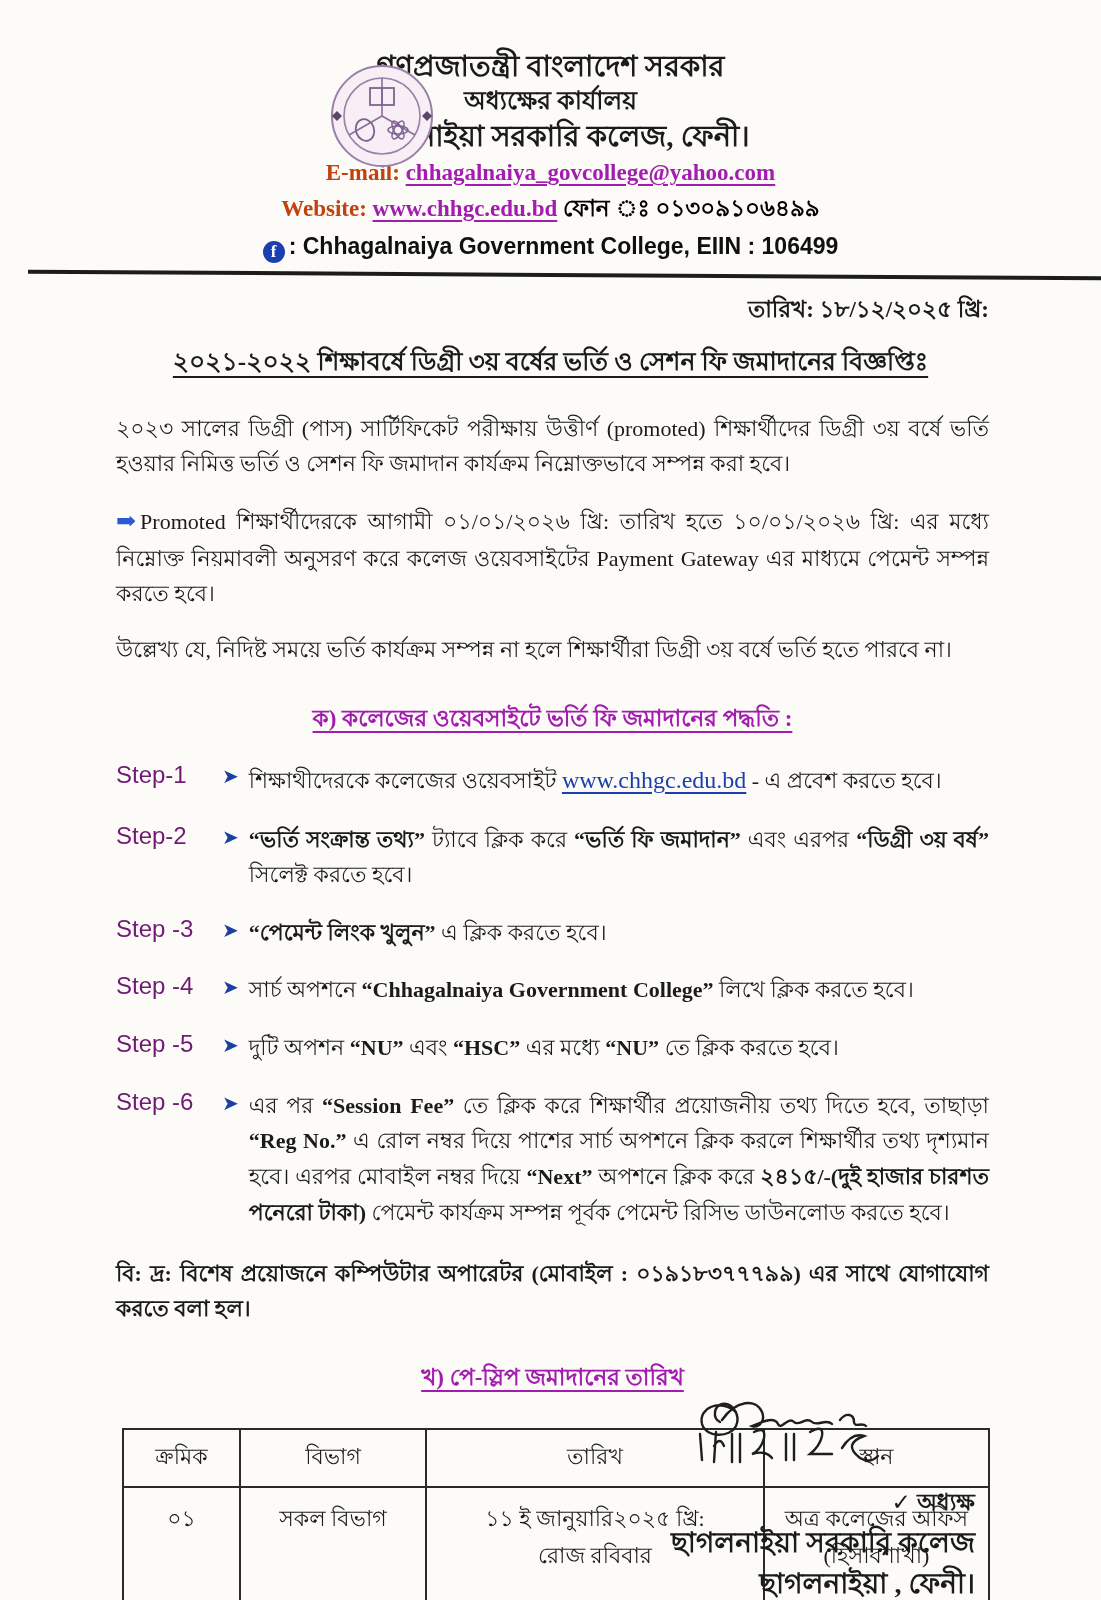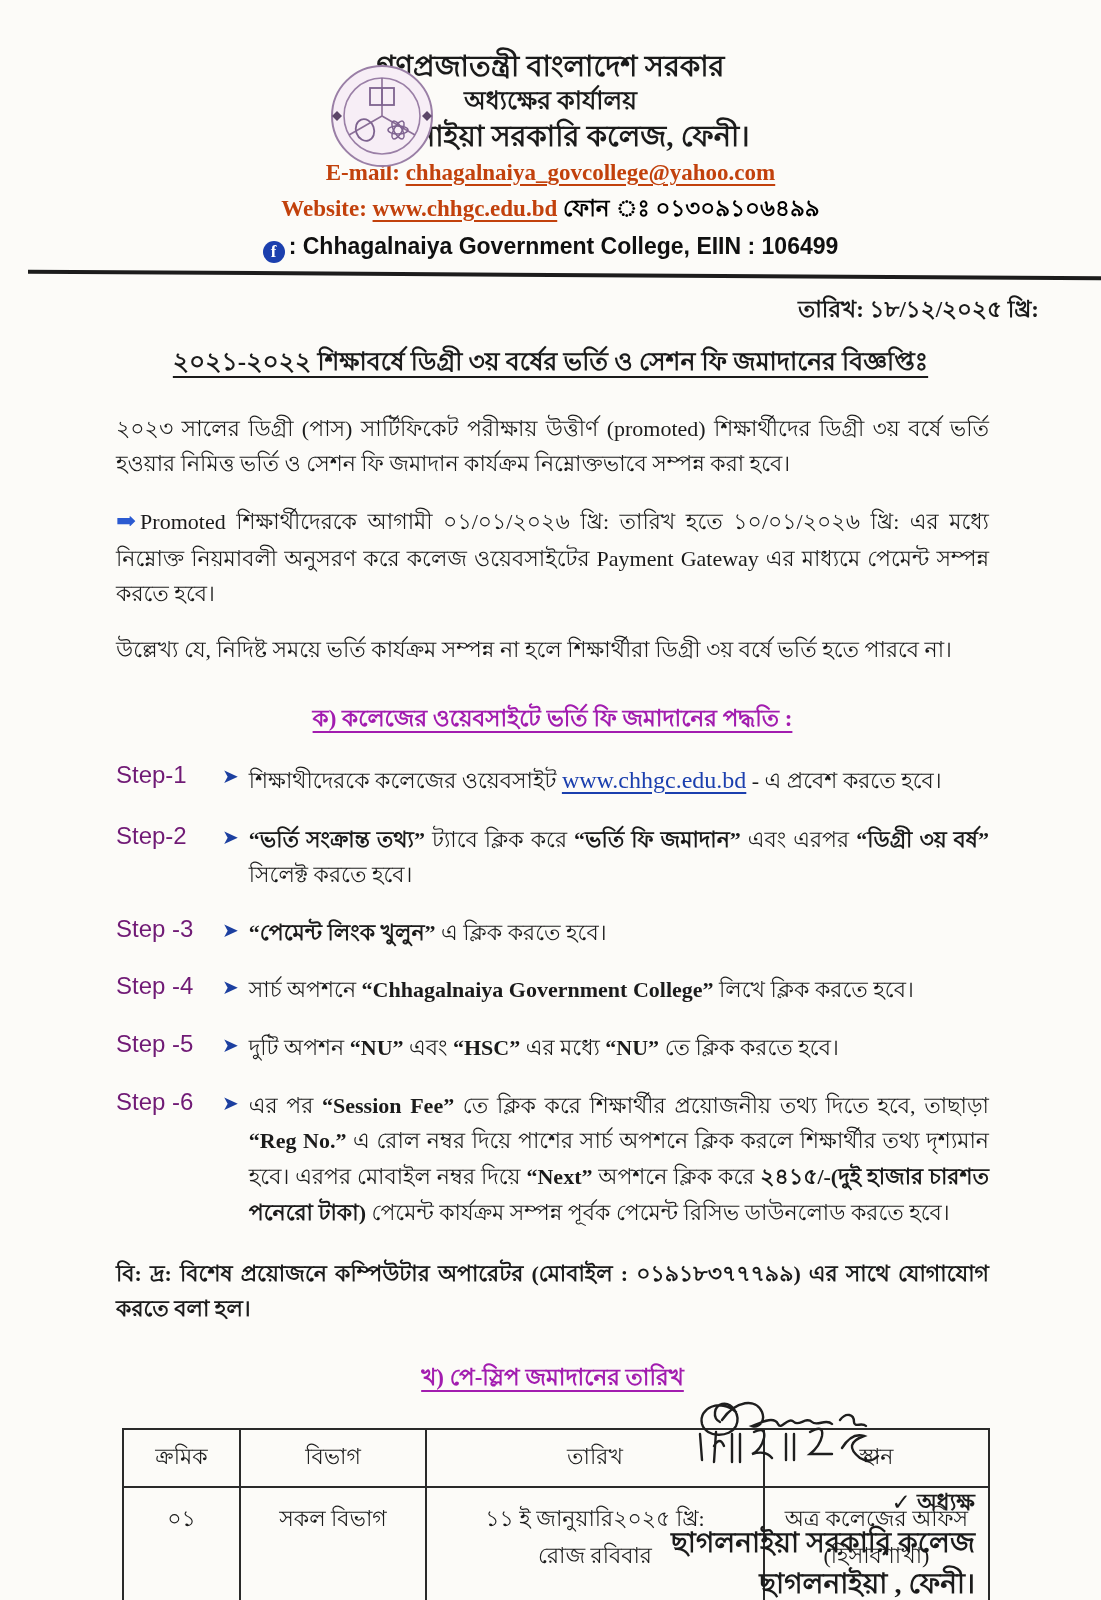--- a/index.html
+++ b/index.html
@@ -29,21 +29,21 @@
     top:62px;
     width:108px;
     height:108px;
   }
   .h-govt{font-size:29px;font-weight:700;line-height:1.25;}
   .h-office{font-size:25px;font-weight:700;line-height:1.35;}
   .h-college{font-size:29px;font-weight:700;line-height:1.3;}
   .h-contact{font-size:23px;font-weight:700;margin-top:4px;}
   .h-contact .lbl{color:#c2410c;}
   .h-link{
-    color:#c2410c;
+    color:#a21caf;
     text-decoration:underline;
     text-underline-offset:4px;
   }
   .h-phone{color:#000000;}
   .fb-line{
     font-size:23px;
     font-weight:700;
     font-family:"Liberation Sans","DejaVu Sans",sans-serif;
     margin-top:4px;
     color:#101010;
@@ -65,21 +65,21 @@
   .rule{
     margin-top:10px;
     margin-left:28px;
     border-top:4px solid #1c1c1c;
     transform:rotate(0.35deg);
   }
 
   
   .date-line{
     text-align:right;
-    padding-right:62px;
+    padding-right:112px;
     margin-top:14px;
     font-size:23px;
     font-weight:700;
   }
   .doc-title{
     text-align:center;
     margin-top:12px;
     font-size:25px;
     font-weight:700;
     text-decoration:underline;

